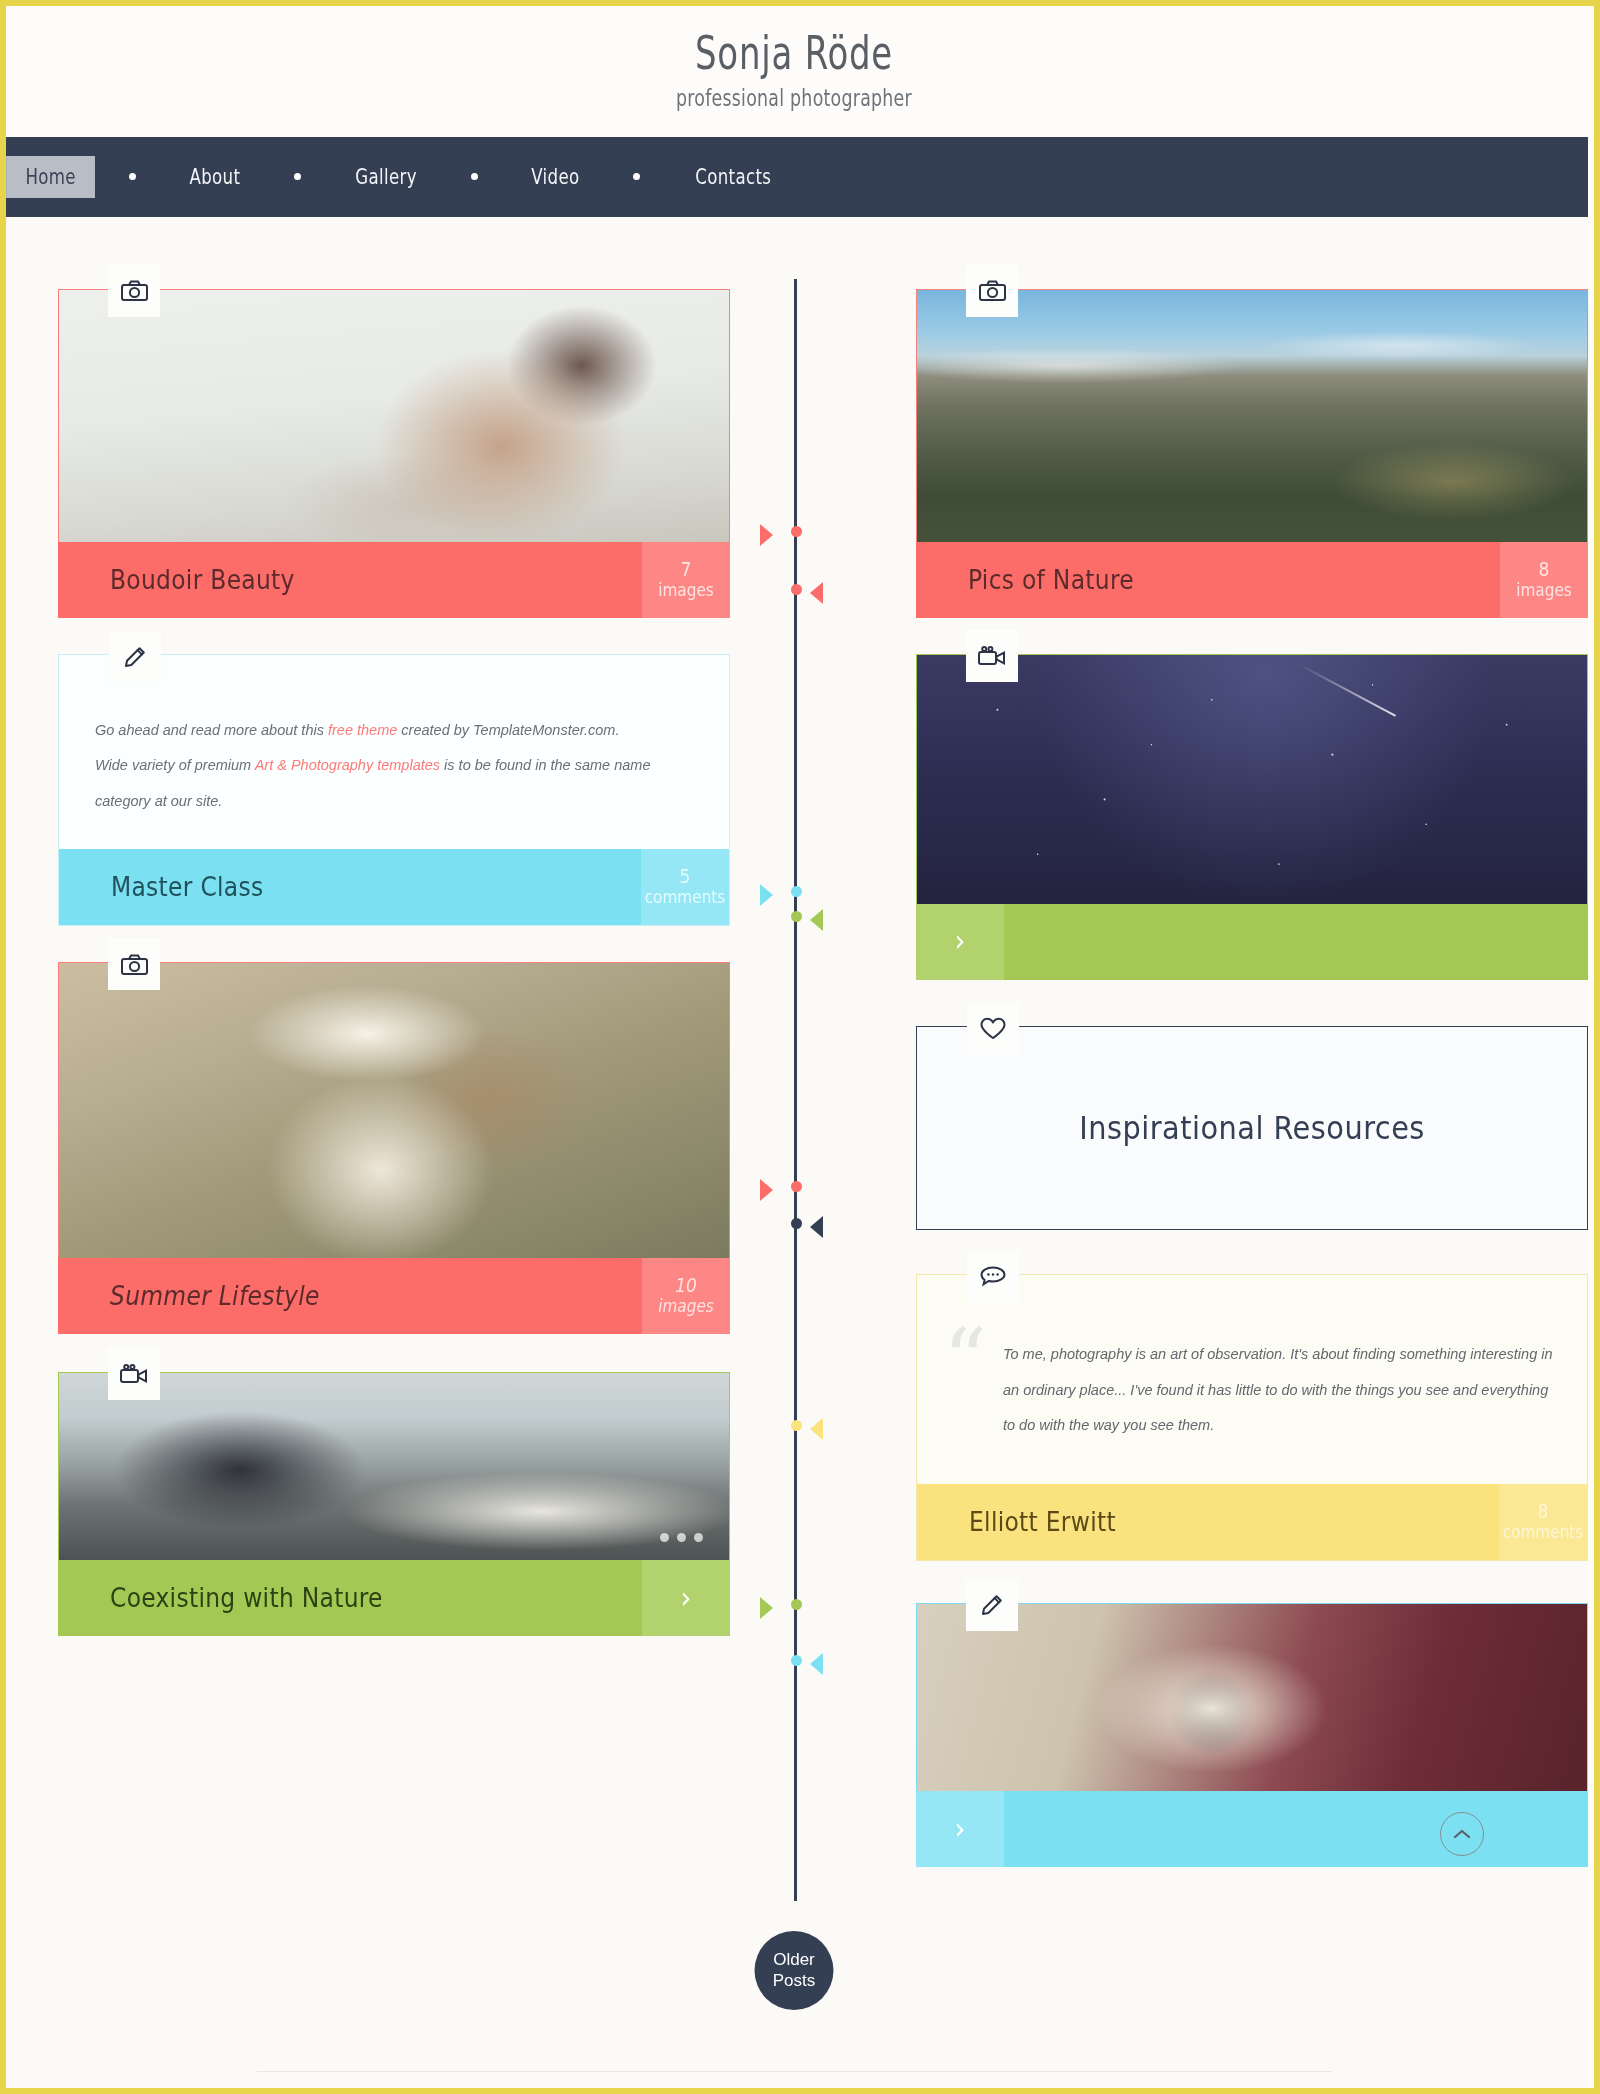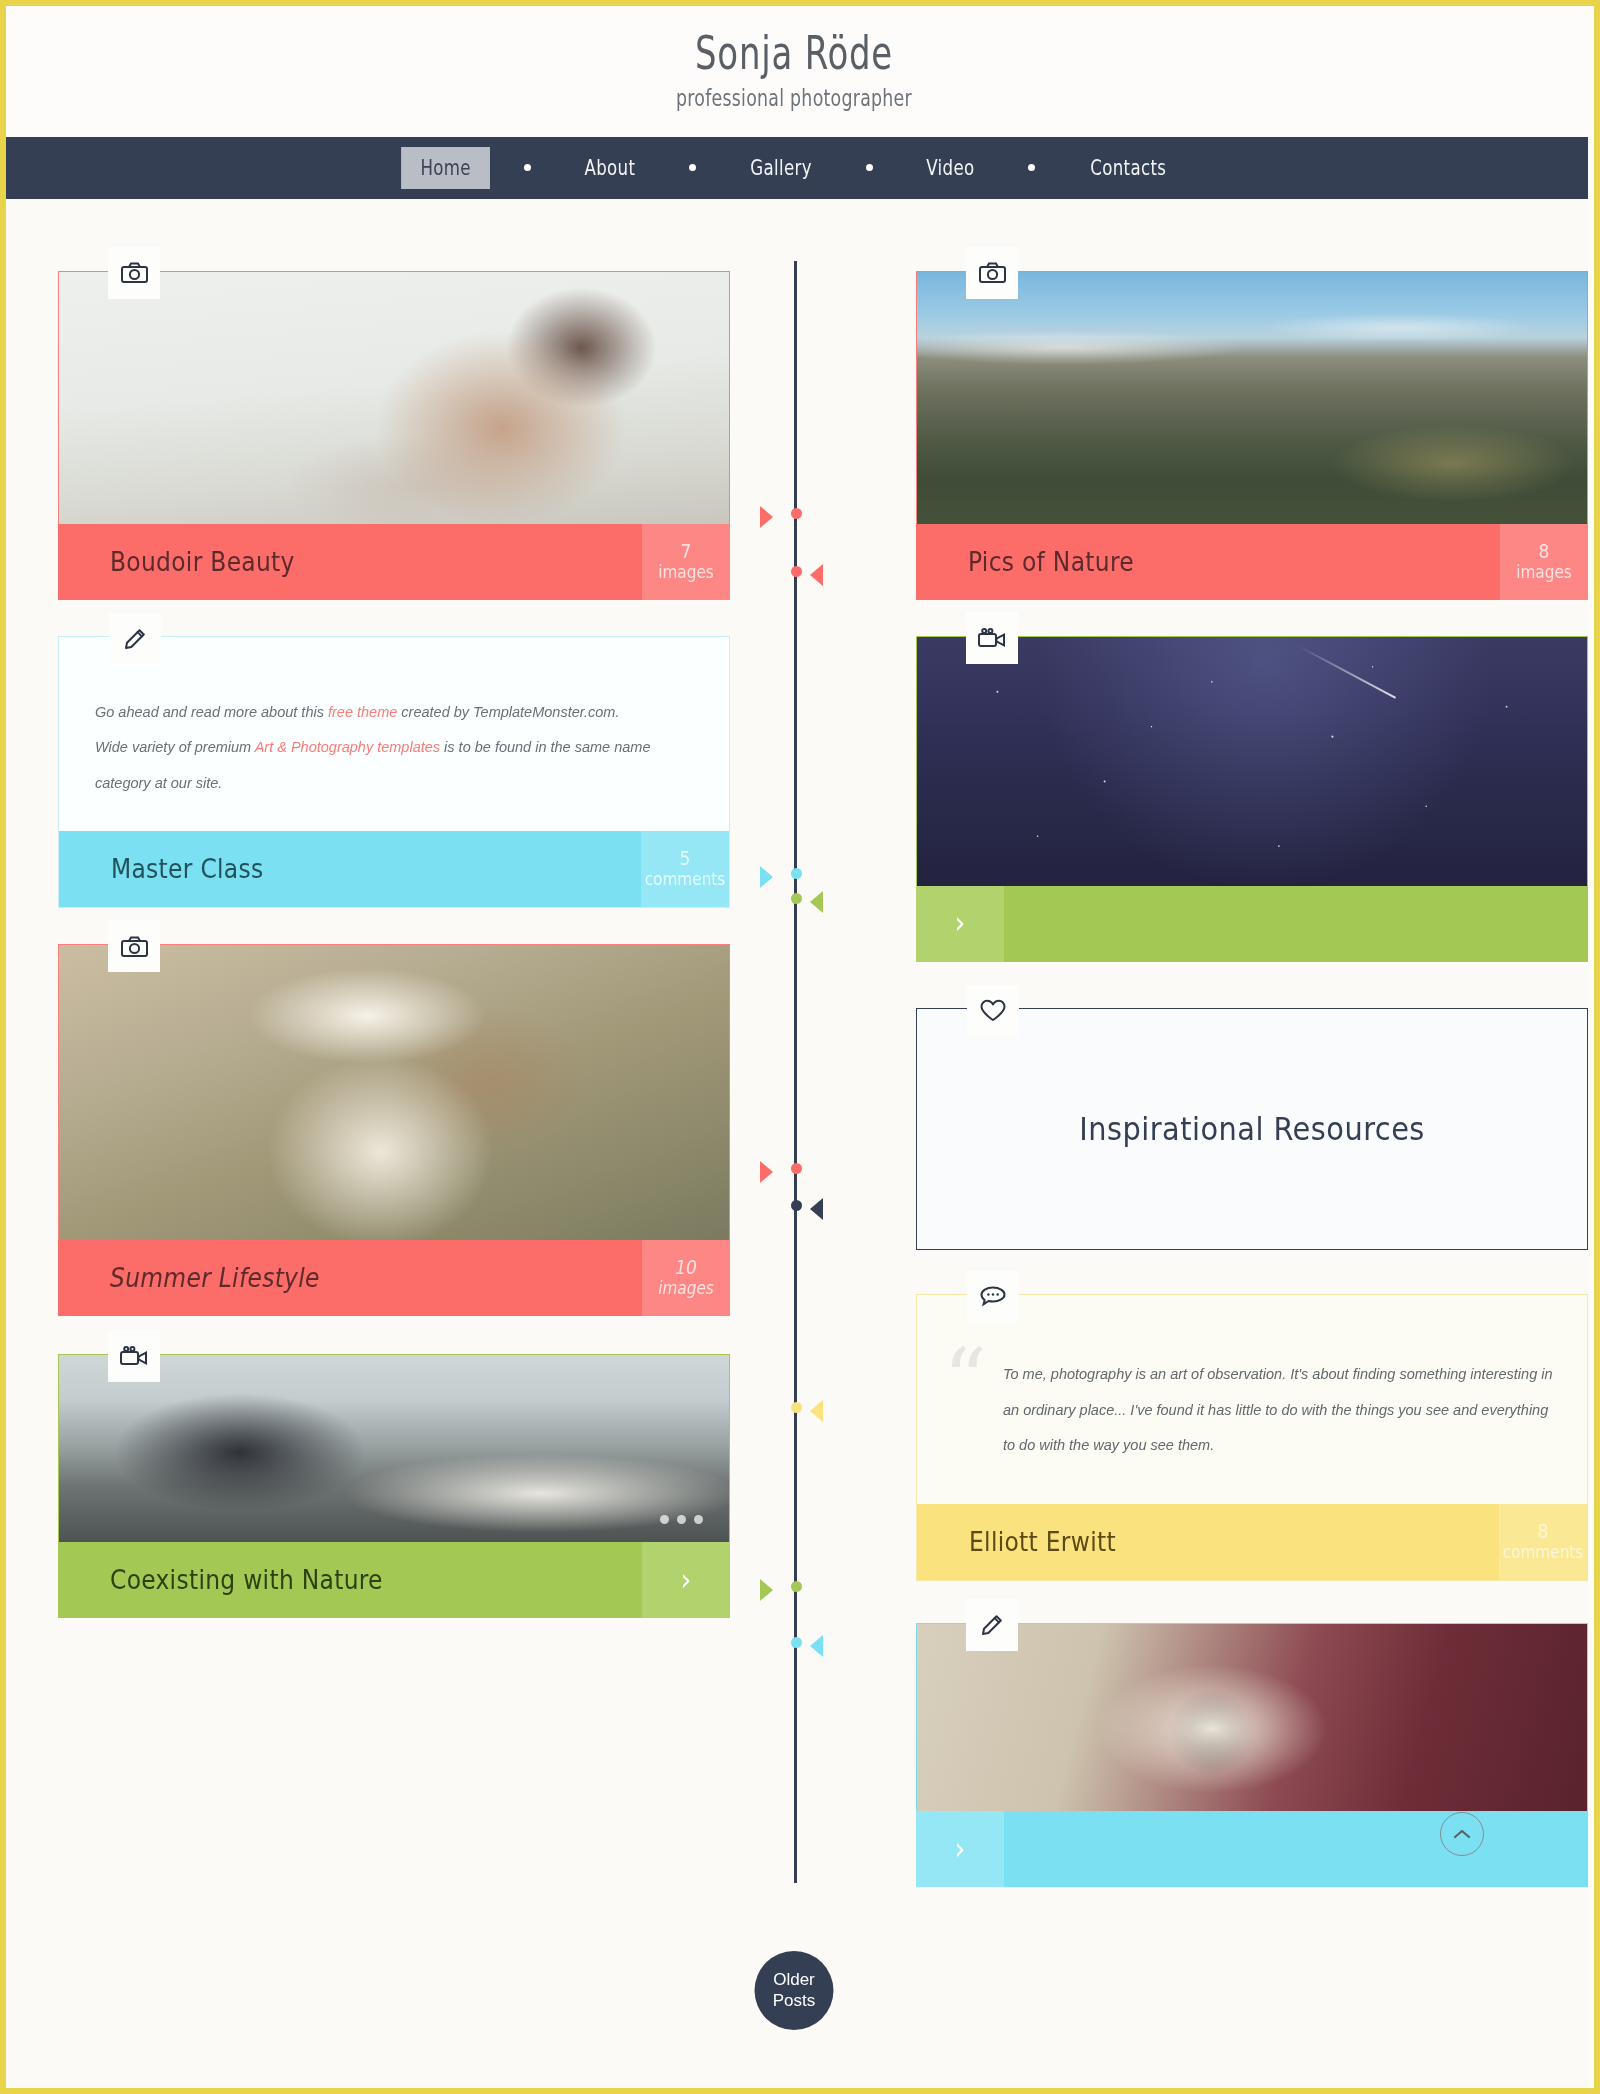--- a/index.html
+++ b/index.html
@@ -33,22 +33,22 @@
     transform:scaleX(0.82); transform-origin:center;
   }
   .site-tagline {
     font-family:"DejaVu Sans Condensed","Liberation Sans Narrow","Liberation Sans", sans-serif;
     font-size:23px; color:#6e737a; margin:0; letter-spacing:0.3px;
     transform:scaleX(0.84); transform-origin:center;
   }
 
   
   .main-nav {
-    background:#343f54; height:62px;
-    display:flex; align-items:center; justify-content:center;
+    background:#343f54; height:80px;
+    display:flex; align-items:center; justify-content:flex-start;
     position:relative; z-index:20;
   }
   .nav-list { display:flex; align-items:center; list-style:none; margin:0; padding:0; }
   .nav-item {
     font-family:"DejaVu Sans Condensed","Liberation Sans Narrow","Liberation Sans", sans-serif;
     font-size:21px; color:#f3f4f6; padding:9px 22px; cursor:pointer;
     letter-spacing:0.4px; transform:scaleX(0.88); transform-origin:center;
     white-space:nowrap;
   }
   .nav-item.active { background:#b9bec6; color:#3a4356; }
@@ -122,21 +122,21 @@
     padding:58px 46px 30px 36px;
     font-size:14.5px; line-height:2.45; color:#6a7077;
     font-family:"Liberation Sans", sans-serif;
     font-style:italic;
   }
   .text-body a { color:#fb7b78; text-decoration:none; }
 
   
   .plain-card {
     border:1px solid #343f54; background:#fafbfc;
-    height:242px; display:flex; align-items:center; justify-content:center;
+    height:204px; display:flex; align-items:center; justify-content:center;
   }
   .plain-card .plain-title {
     font-family:"DejaVu Sans Condensed","Liberation Sans Narrow","Liberation Sans", sans-serif;
     font-size:32px; color:#343f54; letter-spacing:0.5px;
   }
 
   
   .quote-card { border:1px solid #f6e7a8; background:#fdfcf4; }
   .quote-body { position:relative; padding:48px 26px 26px 86px; min-height:140px; }
   .quote-mark {

